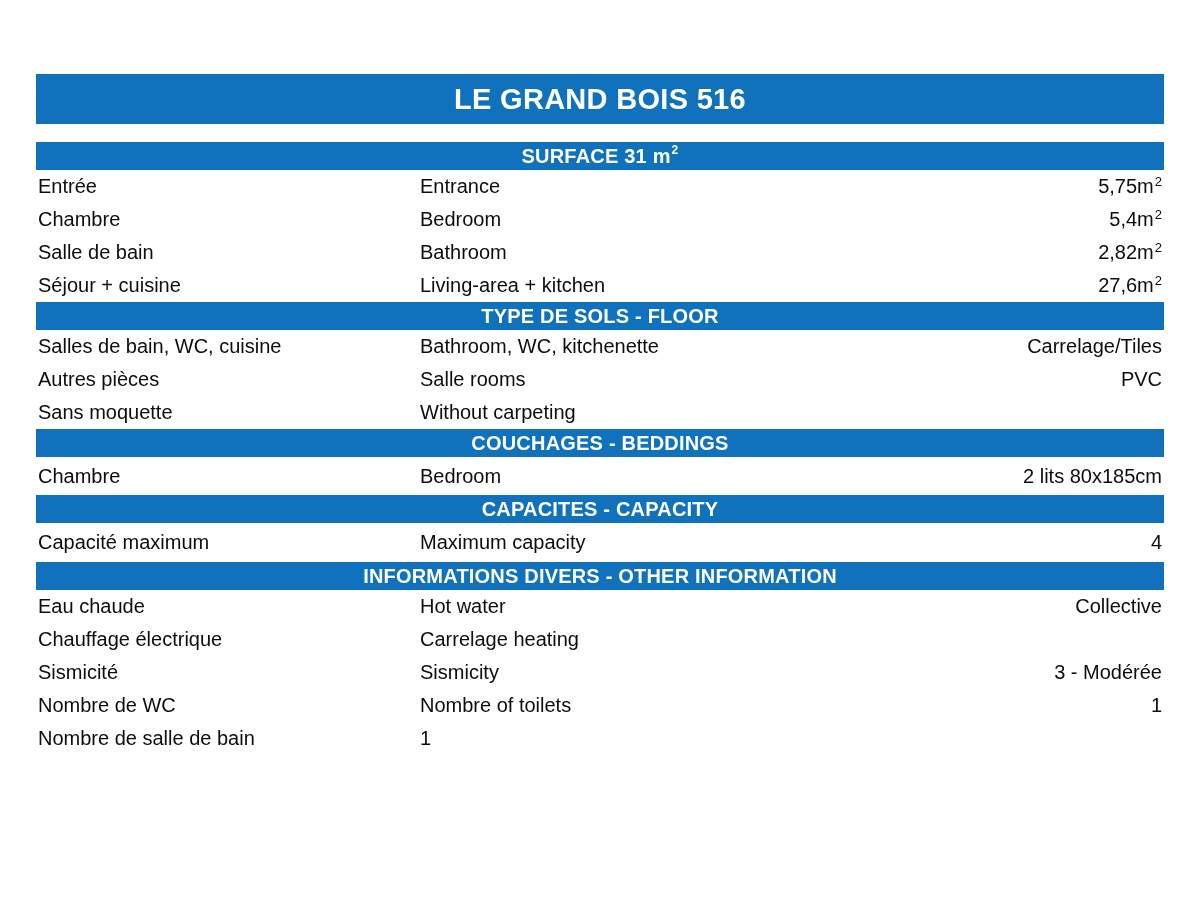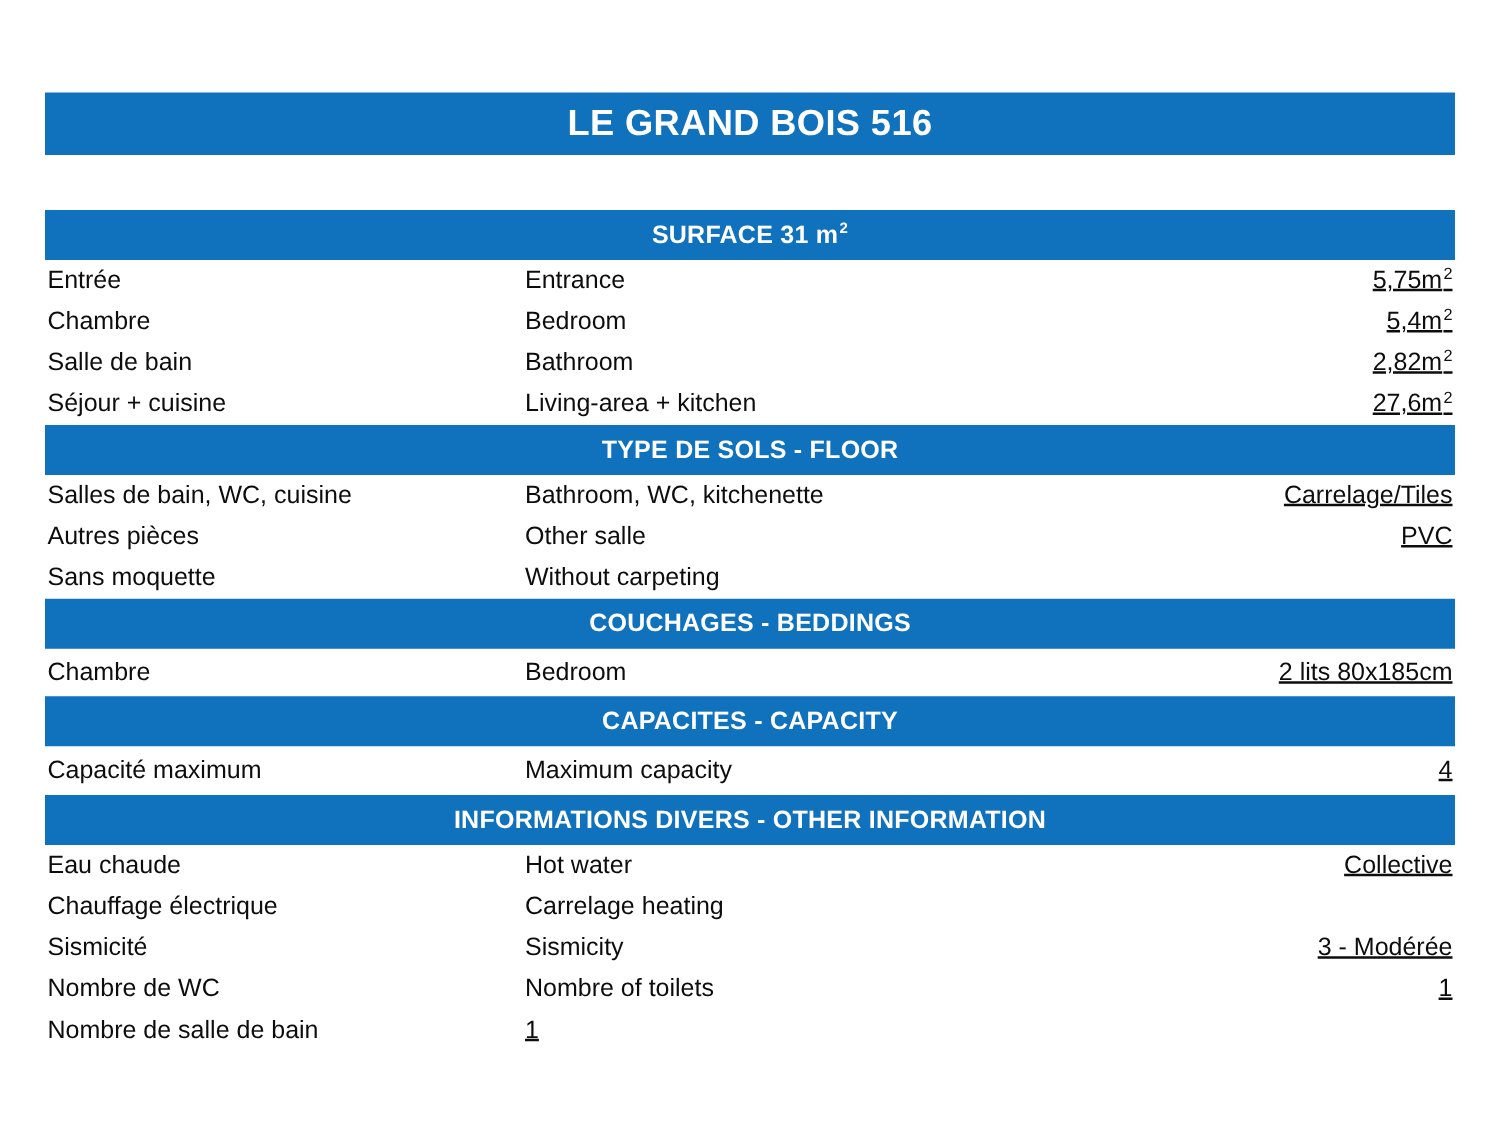--- a/index.html
+++ b/index.html
@@ -17,31 +17,31 @@
     left: 36px;
     top: 74px;
     width: 1128px;
   }
   .title-bar {
     height: 50px;
     background: var(--accent, #1072bc);
     display: flex;
     align-items: center;
     justify-content: center;
-    margin-bottom: 44px;
+    margin-bottom: 18px;
   }
   .title-bar h1 {
     margin: 0;
     color: #ffffff;
     font-size: 29px;
     font-weight: 700;
     letter-spacing: 0.3px;
   }
   .section-header {
-    height: 40px;
+    height: 28px;
     background: var(--accent, #1072bc);
     color: #ffffff;
     font-size: 20px;
     font-weight: 700;
     display: flex;
     align-items: center;
     justify-content: center;
     letter-spacing: 0.2px;
   }
   .row {
@@ -56,21 +56,20 @@
     flex: none;
     white-space: nowrap;
   }
   .cell-en {
     flex: 1;
     white-space: nowrap;
   }
   .cell-val {
     text-align: right;
     white-space: nowrap;
-    text-decoration: underline;
   }
   .sup {
     font-size: 13px;
     position: relative;
     top: -7px;
     margin-left: 1px;
   }
   .hdr-sup {
     color: #ffffff;
     font-weight: 700;
@@ -123,21 +122,21 @@
     <div class="section-header">
       <span>TYPE DE SOLS - FLOOR</span>
     </div>
     <div class="row">
       <span class="cell-fr">Salles de bain, WC, cuisine</span>
       <span class="cell-en">Bathroom, WC, kitchenette</span>
       <span class="cell-val">Carrelage/Tiles</span>
     </div>
     <div class="row">
       <span class="cell-fr">Autres pièces</span>
-      <span class="cell-en">Other salle</span>
+      <span class="cell-en">Salle rooms</span>
       <span class="cell-val">PVC</span>
     </div>
     <div class="row">
       <span class="cell-fr">Sans moquette</span>
       <span class="cell-en">Without carpeting</span>
       <span class="cell-val"></span>
     </div>
   </section>
 
   <section class="sec-beddings">

